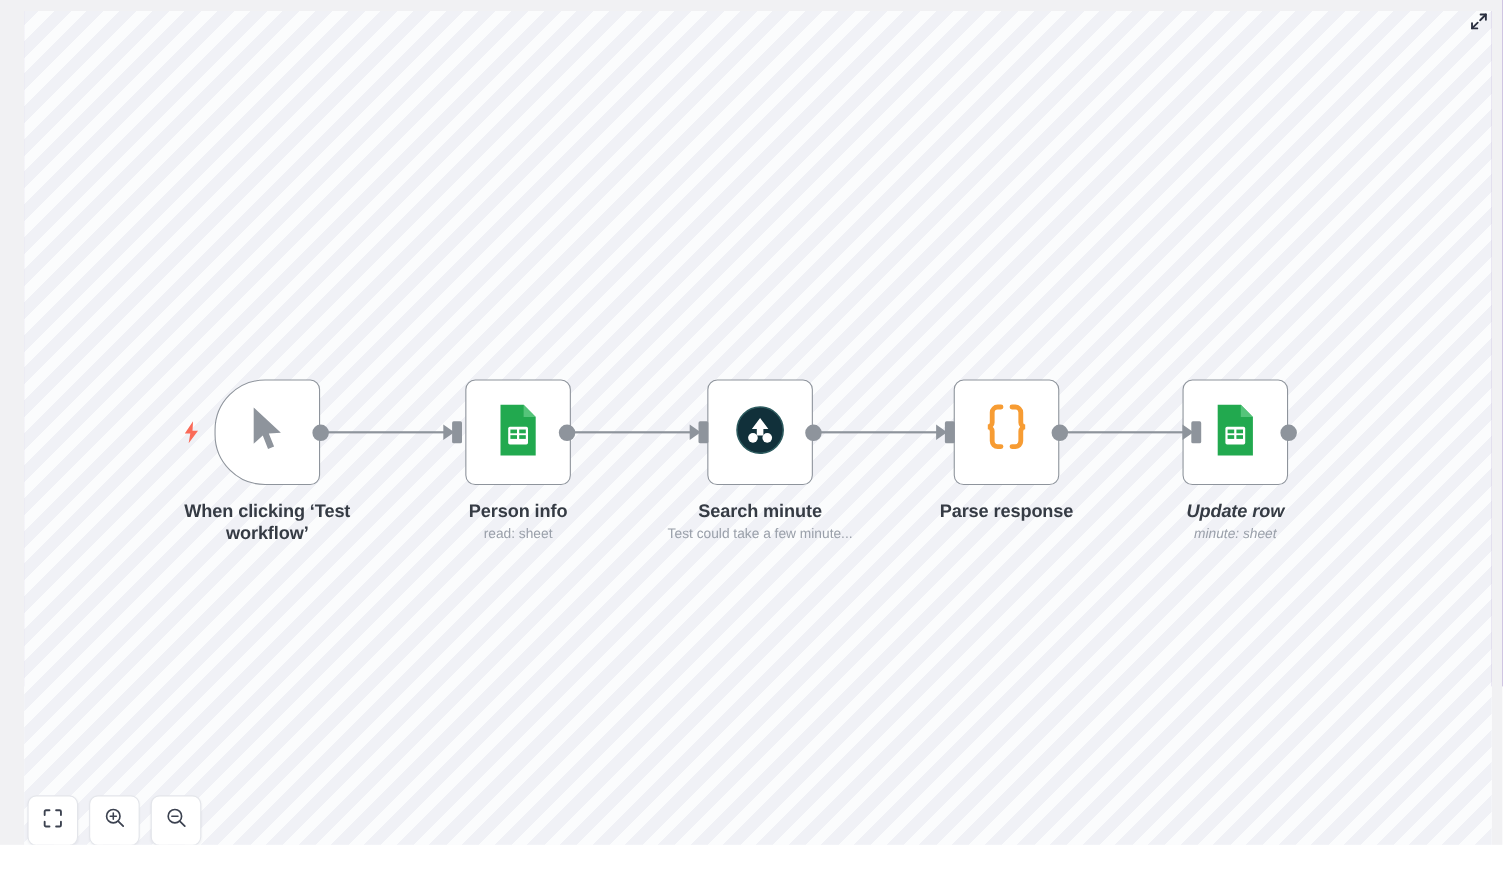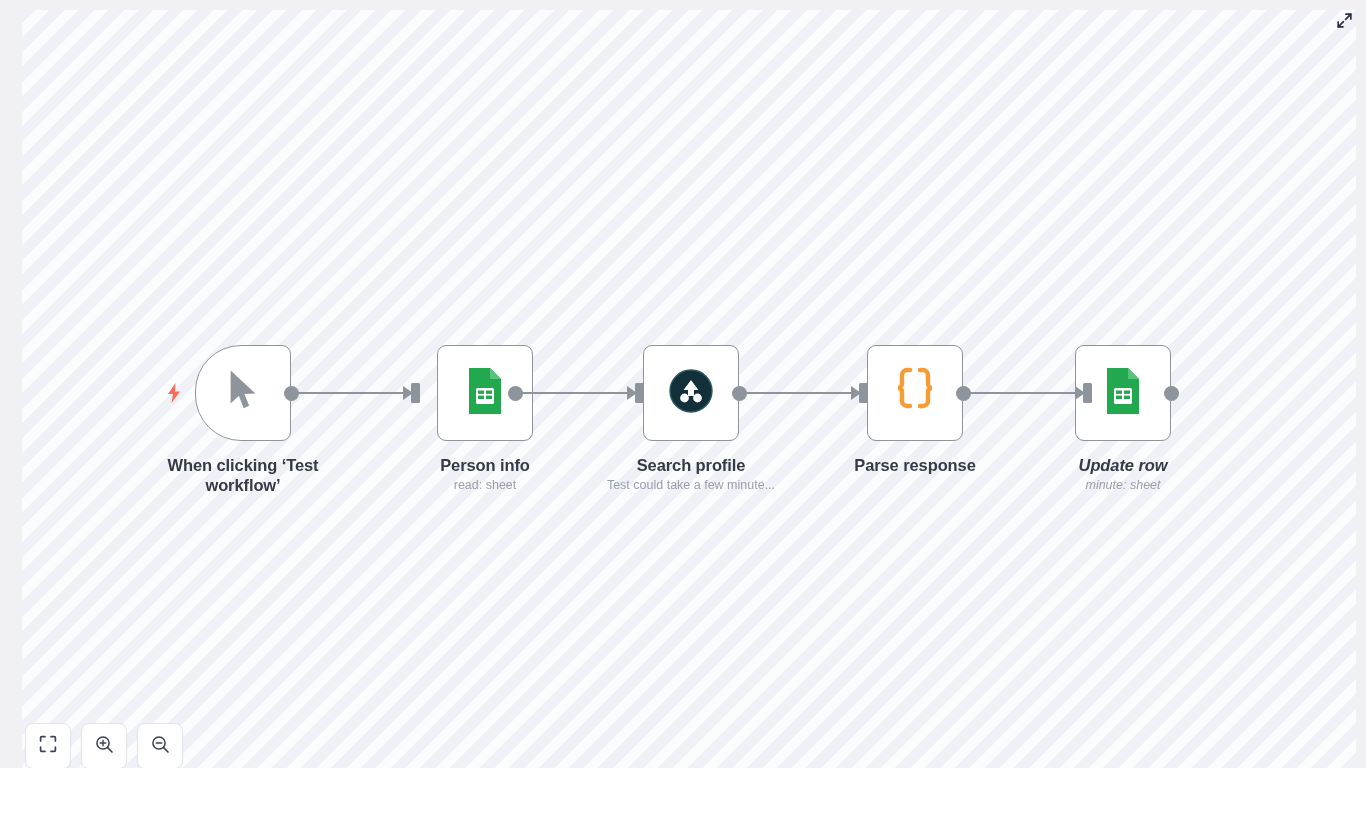--- a/index.html
+++ b/index.html
@@ -257,21 +257,21 @@
         <div class="node-box trigger">
           <span>
             <svg width="34" height="44" viewBox="0 0 24 32">
               <path d="M3 1 L3 25 L9 19.5 L12.5 28.5 L16.5 26.8 L13 18.2 L21 17.8 Z" fill="#8e949c"></path>
             </svg>
           </span>
         </div>
         <div class="node-label">When clicking ‘Test workflow’</div>
       </div>
 
-      <div class="node-wrap" style="left:415px;">
+      <div class="node-wrap" style="left:401px;">
         <div class="node-box">
           <span>
             <svg width="38" height="50" viewBox="0 0 38 50">
               <path d="M3 2 h21 l11 11 v35 h-32 z" fill="#22a94f"></path>
               <path d="M24 2 l11 11 h-11 z" fill="#55c47a"></path>
               <rect x="10" y="22" width="18" height="16" rx="1.5" fill="#ffffff"></rect>
               <rect x="12" y="24.5" width="6" height="3.4" fill="#22a94f"></rect>
               <rect x="20" y="24.5" width="6" height="3.4" fill="#22a94f"></rect>
               <rect x="12" y="29.6" width="6" height="3.4" fill="#22a94f"></rect>
               <rect x="20" y="29.6" width="6" height="3.4" fill="#22a94f"></rect>
@@ -287,21 +287,21 @@
           <span>
             <svg width="44" height="44" viewBox="0 0 44 44">
               <circle cx="22" cy="22" r="21" fill="#11303a"></circle>
               <circle cx="22" cy="22" r="21" fill="none" stroke="#2c5a5e" stroke-width="1.4"></circle>
               <path d="M22 11 L29.5 21 L25 21 L25 27 L19 27 L19 21 L14.5 21 Z" fill="#ffffff"></path>
               <circle cx="15.5" cy="29" r="4.4" fill="#ffffff"></circle>
               <circle cx="28.5" cy="29" r="4.4" fill="#ffffff"></circle>
             </svg>
           </span>
         </div>
-        <div class="node-label">Search profile</div>
+        <div class="node-label">Search minute</div>
         <div class="node-sub">Test could take a few minute...</div>
       </div>
 
       <div class="node-wrap" style="left:845px;">
         <div class="node-box">
           <span>
             <svg width="48" height="50" viewBox="0 0 48 50">
               <path d="M19 4 h-3 a5 5 0 0 0 -5 5 v9 a4 4 0 0 1 -4 4 a4 4 0 0 1 4 4 v9 a5 5 0 0 0 5 5 h3" fill="none" stroke="#f79c33" stroke-width="4.4" stroke-linecap="round"></path>
               <path d="M29 4 h3 a5 5 0 0 1 5 5 v9 a4 4 0 0 0 4 4 a4 4 0 0 0 -4 4 v9 a5 5 0 0 1 -5 5 h-3" fill="none" stroke="#f79c33" stroke-width="4.4" stroke-linecap="round"></path>
             </svg>

